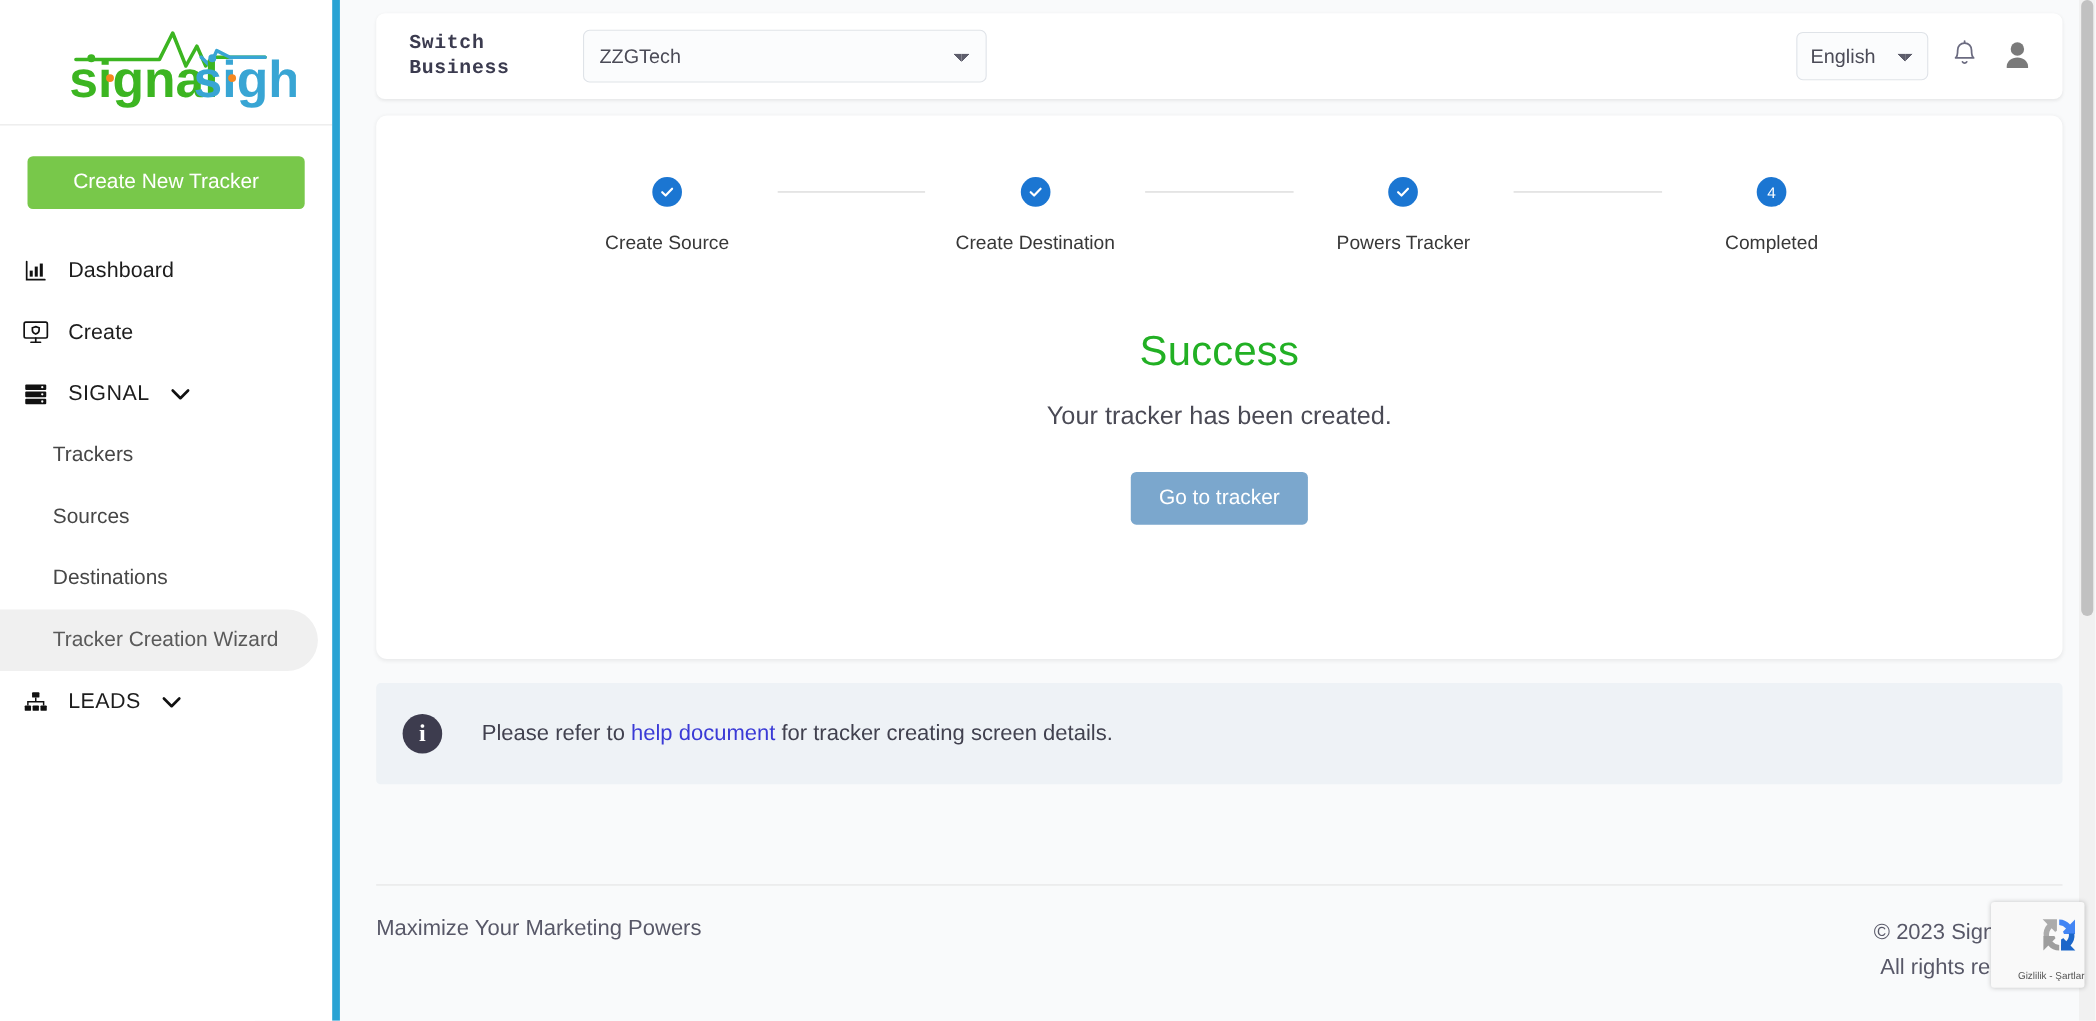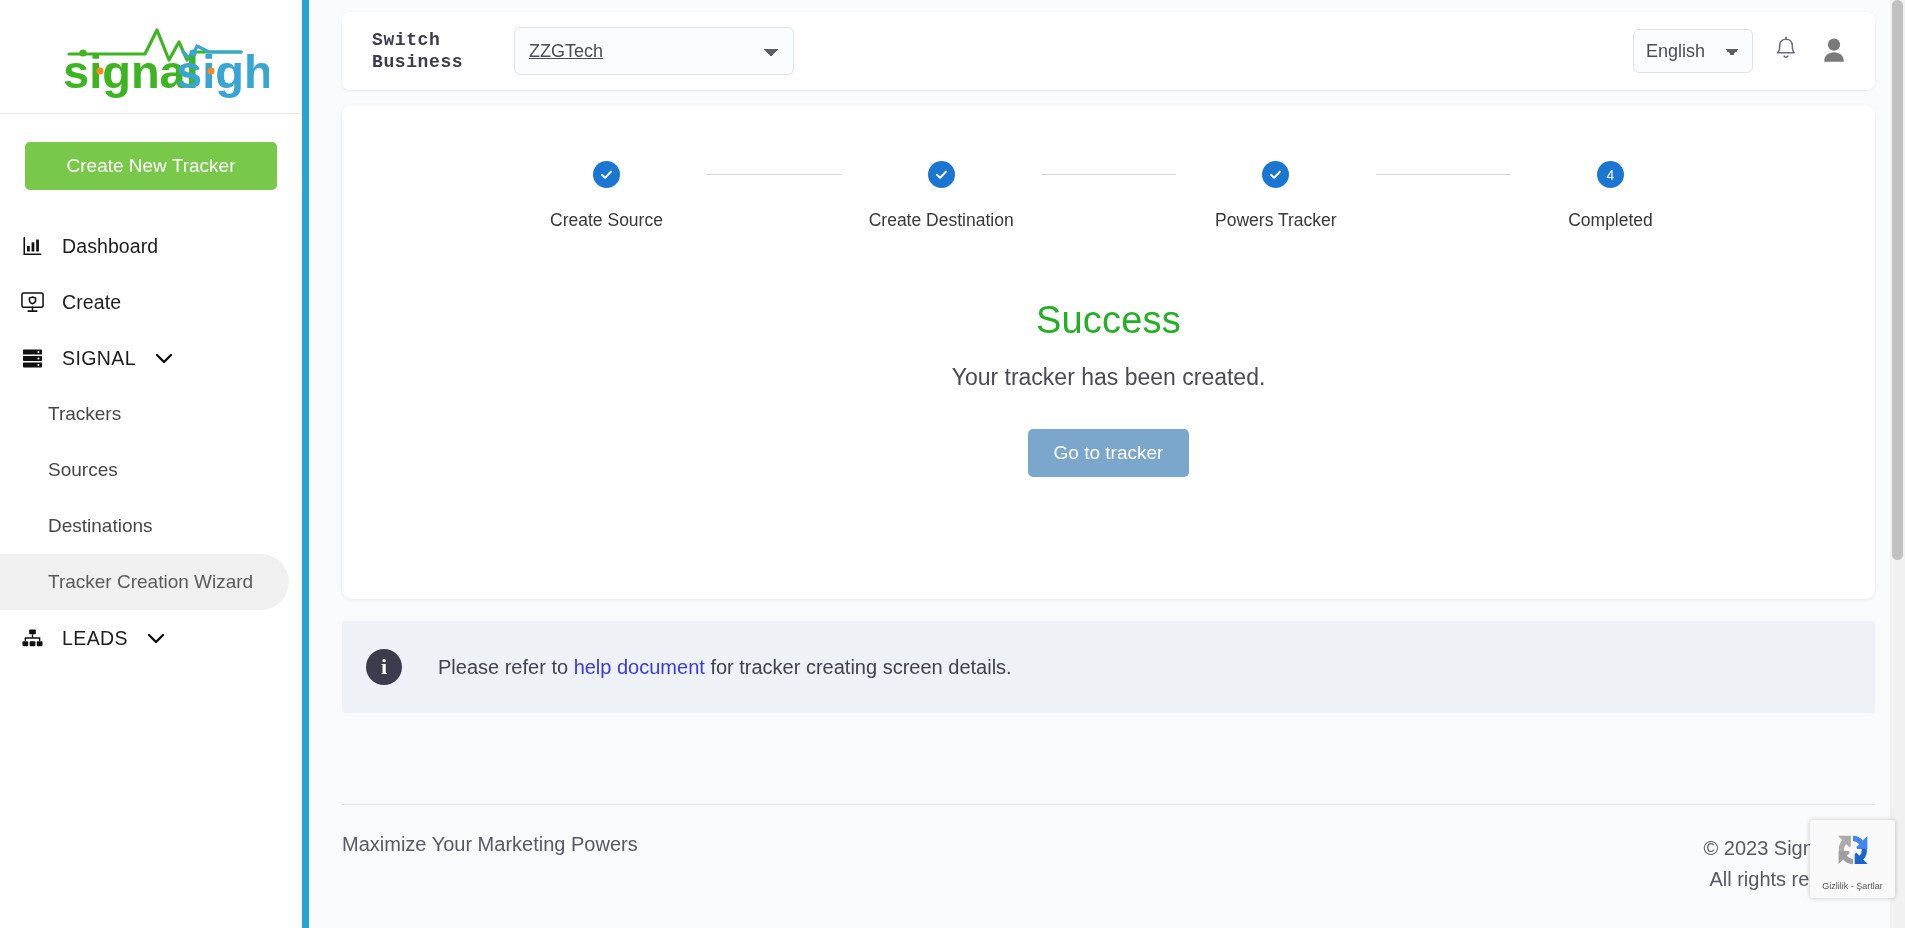--- a/index.html
+++ b/index.html
@@ -121,41 +121,40 @@
     font-size: 18px;
     font-weight: bold;
     color: #3b3b4f;
     line-height: 1.25;
     letter-spacing: 0.6px;
     width: 122px;
     margin-left: 4px;
     font-family: Liberation Mono, monospace;
   }
   .biz-select {
-    margin-left: 20px;
-    width: 280px;
+    margin-left: 36px;
+    width: 367px;
     height: 48px;
     border: 1px solid #dfe3e8;
     border-radius: 6px;
     background: #fbfcfd;
     font-size: 18px;
     color: #4b4b57;
     padding: 0 14px;
     font-family: "Liberation Sans", sans-serif;
     appearance: none;
     background-image:
       linear-gradient(45deg, transparent 50%, #5d5d6b 50%),
       linear-gradient(135deg, #5d5d6b 50%, transparent 50%);
     background-position:
       calc(100% - 22px) 21px,
       calc(100% - 15px) 21px;
     background-size: 7px 7px, 7px 7px;
     background-repeat: no-repeat;
     cursor: pointer;
-    text-decoration: underline;
   }
   .header-right {
     margin-left: auto;
     display: flex;
     align-items: center;
     gap: 20px;
   }
   .lang-select {
     width: 120px;
     height: 44px;
@@ -317,21 +316,21 @@
     position: absolute;
     right: 10px;
     bottom: 30px;
     width: 85px;
     height: 78px;
     background: #f9f9f9;
     border-radius: 3px;
     box-shadow: 0 0 5px rgba(0,0,0,0.22);
     display: flex;
     flex-direction: column;
-    align-items: center;
+    align-items: flex-end;
     justify-content: flex-start;
     padding-top: 7px;
     z-index: 20;
   }
   .recaptcha .rc-terms {
     font-size: 9px;
     color: #555;
     margin-top: 4px;
     white-space: nowrap;
   }

